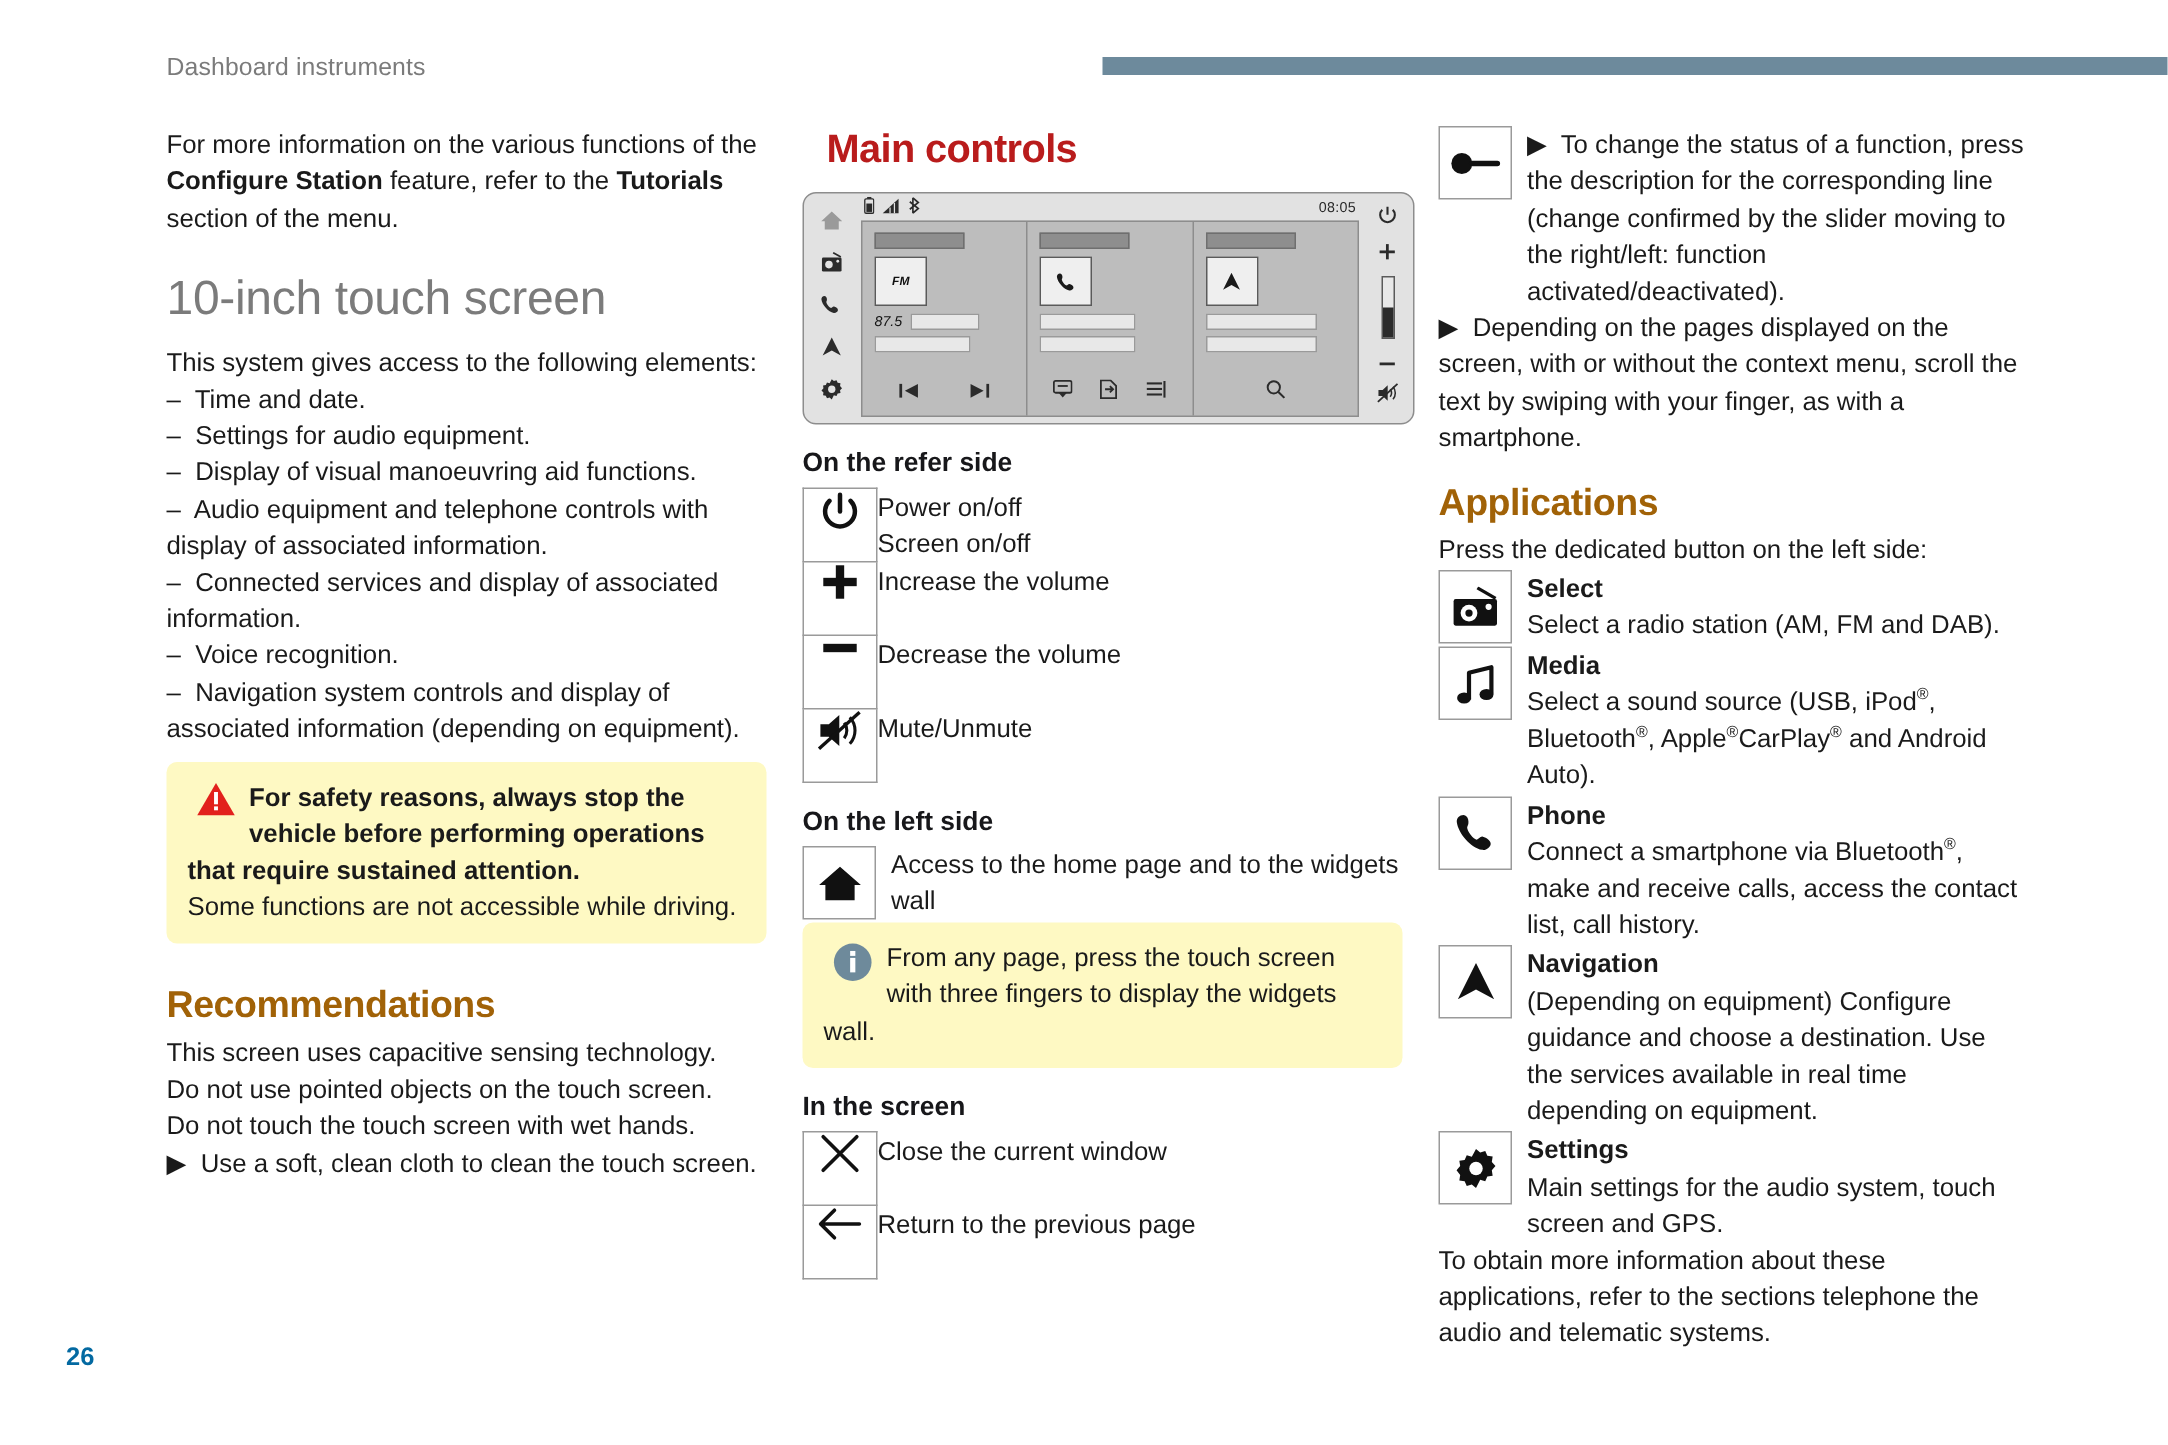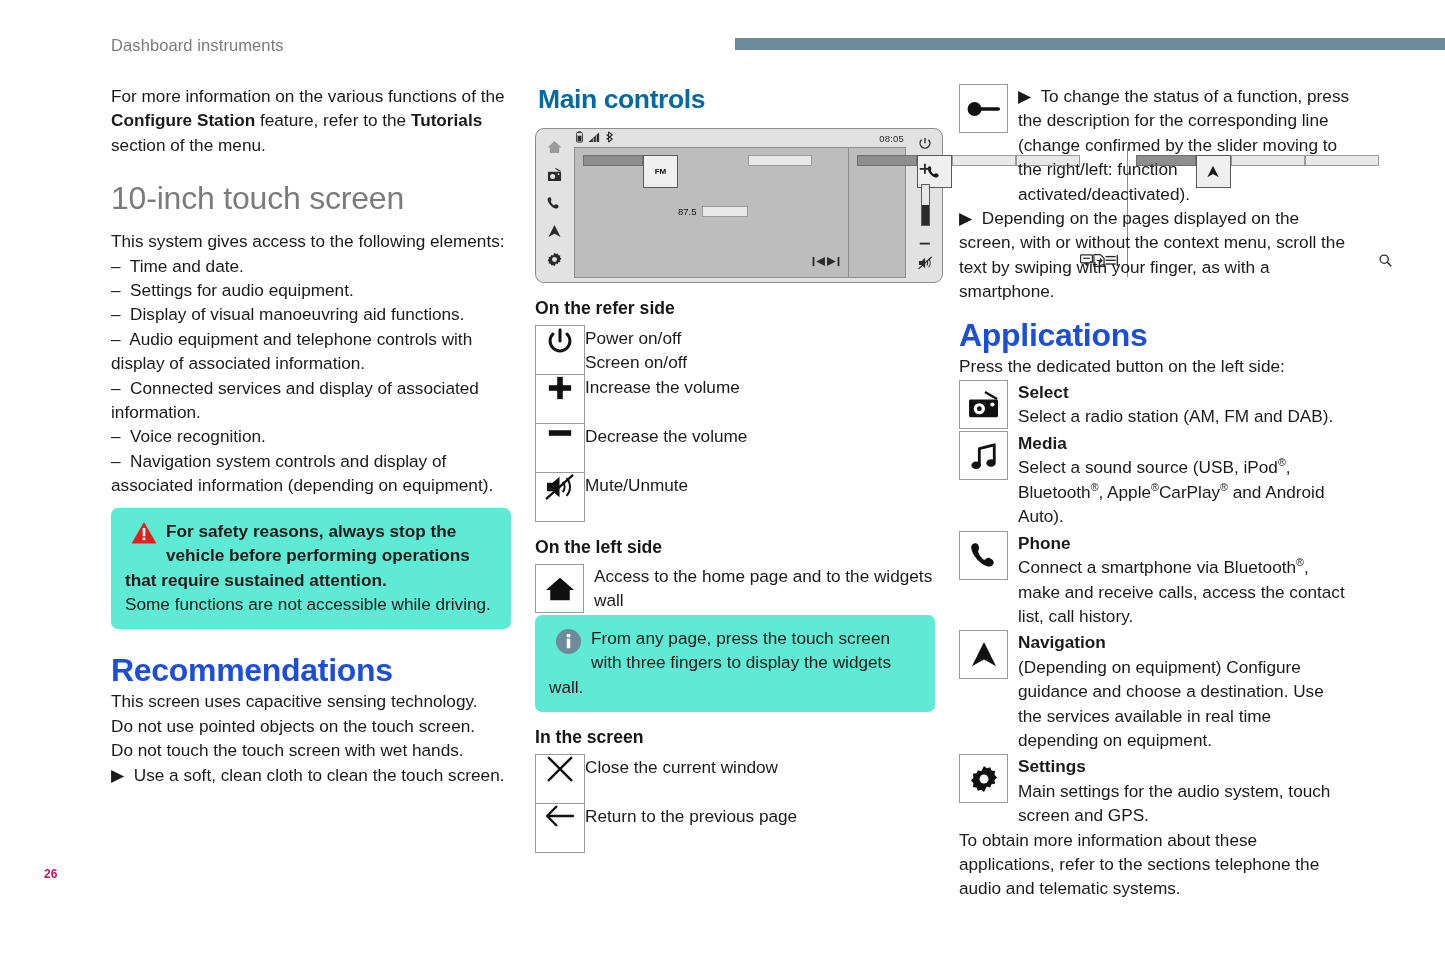--- a/index.html
+++ b/index.html
@@ -28,36 +28,36 @@
 
   p,div.tx{margin:0;font-size:17.2px;line-height:24.4px;}
   .tx{ }
   b{font-weight:bold;}
 
   h1.big{
     font-size:32px;line-height:38px;font-weight:normal;color:#7b7b7b;
     margin:22px 0 12px 0;letter-spacing:-.2px;
   }
   h2.sec{
-    font-size:32px;line-height:30px;font-weight:bold;color:#1d4ed8;
+    font-size:25px;line-height:30px;font-weight:bold;color:#a16207;
     margin:0 0 4px 0;letter-spacing:-.3px;
   }
   h2.mc{
-    font-size:26.5px;line-height:30px;font-weight:bold;color:#0369a1;
-    margin:0 0 14px 3px;letter-spacing:-.4px;
+    font-size:26.5px;line-height:30px;font-weight:bold;color:#b91c1c;
+    margin:0 0 14px 16px;letter-spacing:-.4px;
   }
   h3.sub{
     font-size:17.6px;line-height:22px;font-weight:bold;color:#17171a;
     margin:14px 0 6px 0;
   }
   .dash-row{font-size:17.2px;line-height:24.4px;}
 
   
   .box{
-    background:#5eead4;border-radius:7px;padding:11px 14px 13px 14px;
+    background:#fef9c3;border-radius:7px;padding:11px 14px 13px 14px;
     margin-top:10px;position:relative;font-size:17.2px;line-height:24.4px;
   }
   .box .ic{float:left;margin:2px 9px 0 6px;}
   .box.warn{font-weight:bold;}
   .box.warn .after{font-weight:normal;}
 
   
   .itab{border-collapse:collapse;border-spacing:0;margin:0;}
   .itab td{padding:0;vertical-align:top;}
   .icell{
@@ -103,43 +103,44 @@
   .statusbar{
     height:18px;display:flex;align-items:center;gap:5px;padding:0 4px;
     font-size:9px;color:#2a2a2a;
   }
   .statusbar .time{margin-left:auto;font-size:9.5px;letter-spacing:.2px;}
   .widgets{
     flex:1;display:flex;border:1.2px solid #8d8d8d;margin:0 2px 4px 2px;
     background:#bdbdbd;
   }
   .wcol{
-    flex:1;padding:7px 8px 5px 8px;display:flex;flex-direction:row;
+    flex:1;padding:7px 8px 5px 8px;display:flex;flex-direction:column;
     box-sizing:border-box;
+    font-style:italic;
   }
   .wcol + .wcol{border-left:1.2px solid #8d8d8d;}
   .wbar{height:9px;background:#8e8e8e;border:1px solid #6f6f6f;width:58px;margin-bottom:5px;}
   .wtile{
     width:33px;height:31px;background:#efefef;border:1.6px solid #5a5a5a;
     display:flex;align-items:center;justify-content:center;
     font-size:8px;font-weight:bold;color:#111;margin-bottom:5px;
   }
   .wline{height:9px;background:#e8e8e8;border:1px solid #9a9a9a;margin-bottom:4px;}
   .w-freq{display:flex;align-items:center;gap:5px;margin-bottom:4px;}
   .w-freq span{font-size:9.5px;color:#111;}
   .wrow-ic{margin-top:auto;display:flex;align-items:center;justify-content:space-around;padding-bottom:1px;}
   .volbar{
     width:7px;height:40px;border:1.3px solid #5a5a5a;background:#e8e8e8;
     display:flex;align-items:flex-end;
   }
   .volbar i{display:block;width:100%;height:52%;background:#2b2b2b;}
 
   
   .pageno{
-    position:absolute;left:44px;top:867px;font-size:12px;font-weight:bold;color:#be185d;
+    position:absolute;left:44px;top:895px;font-size:17px;font-weight:bold;color:#0369a1;
   }
   sup{font-size:.62em;vertical-align:super;line-height:0;}
 </style>
 </head>
 <body>
 
 <div class="page">
 
   <div class="hdr-title">Dashboard instruments</div>
   <div class="hdr-rule"></div>

